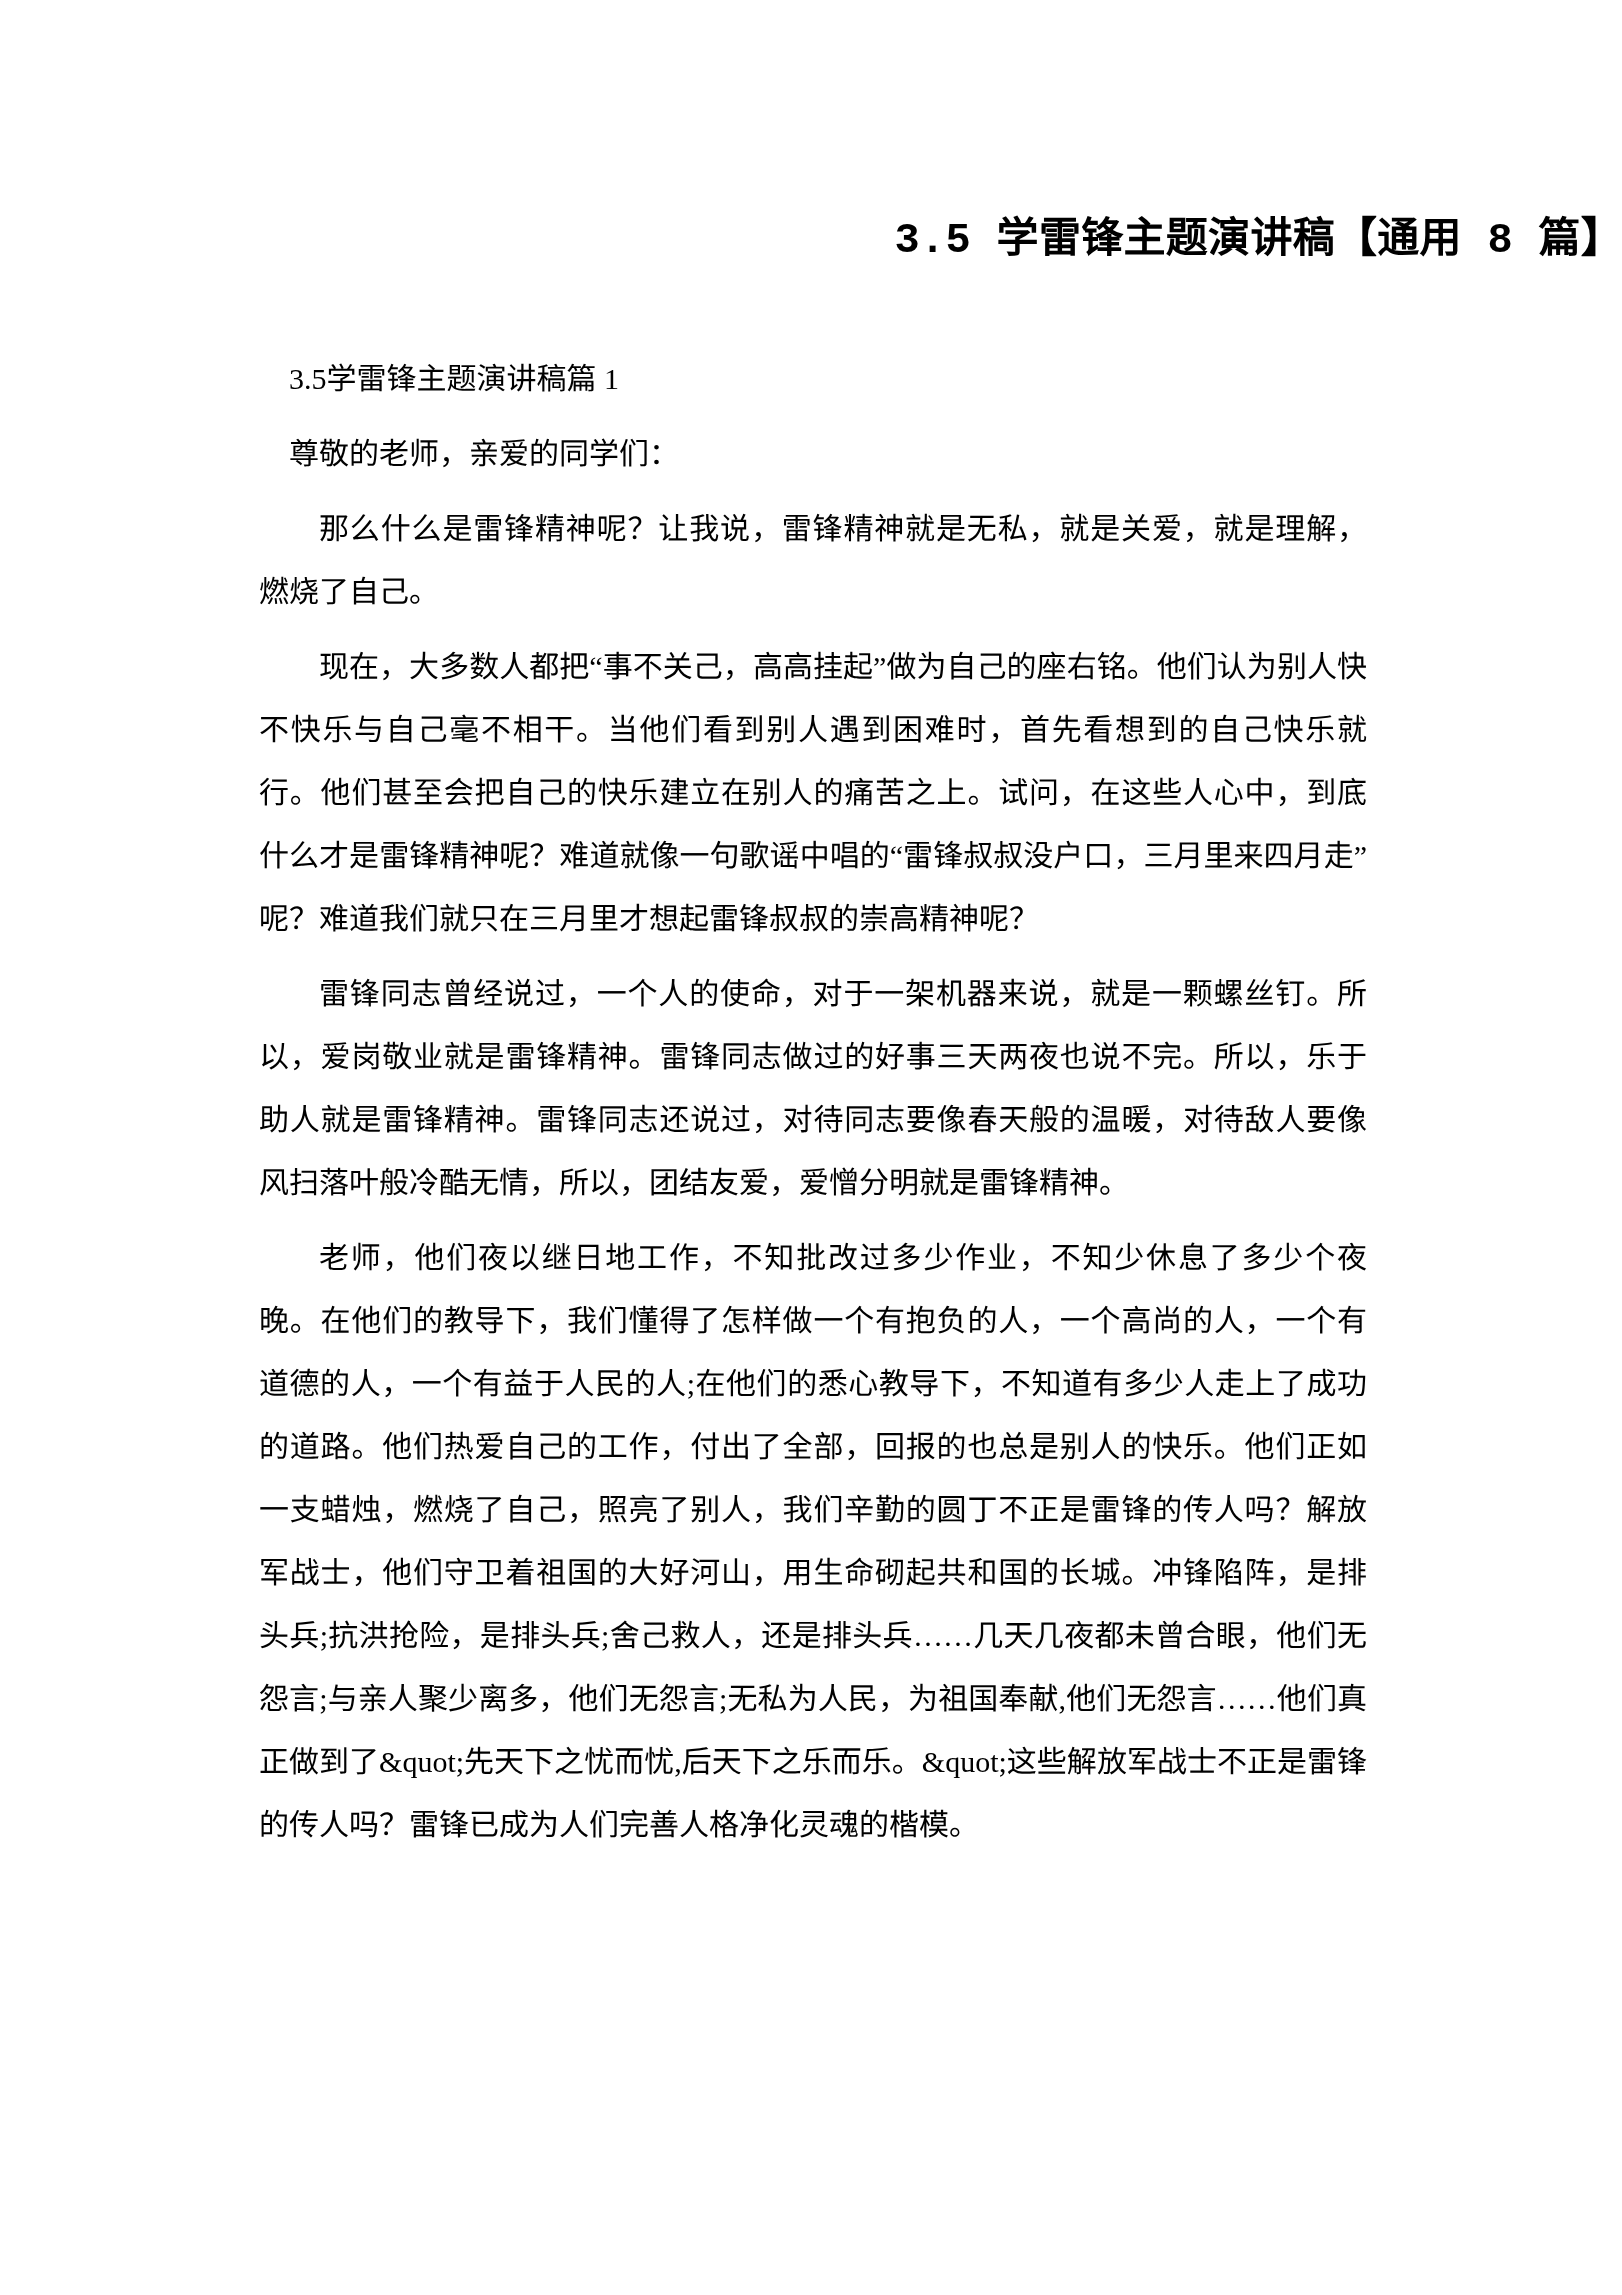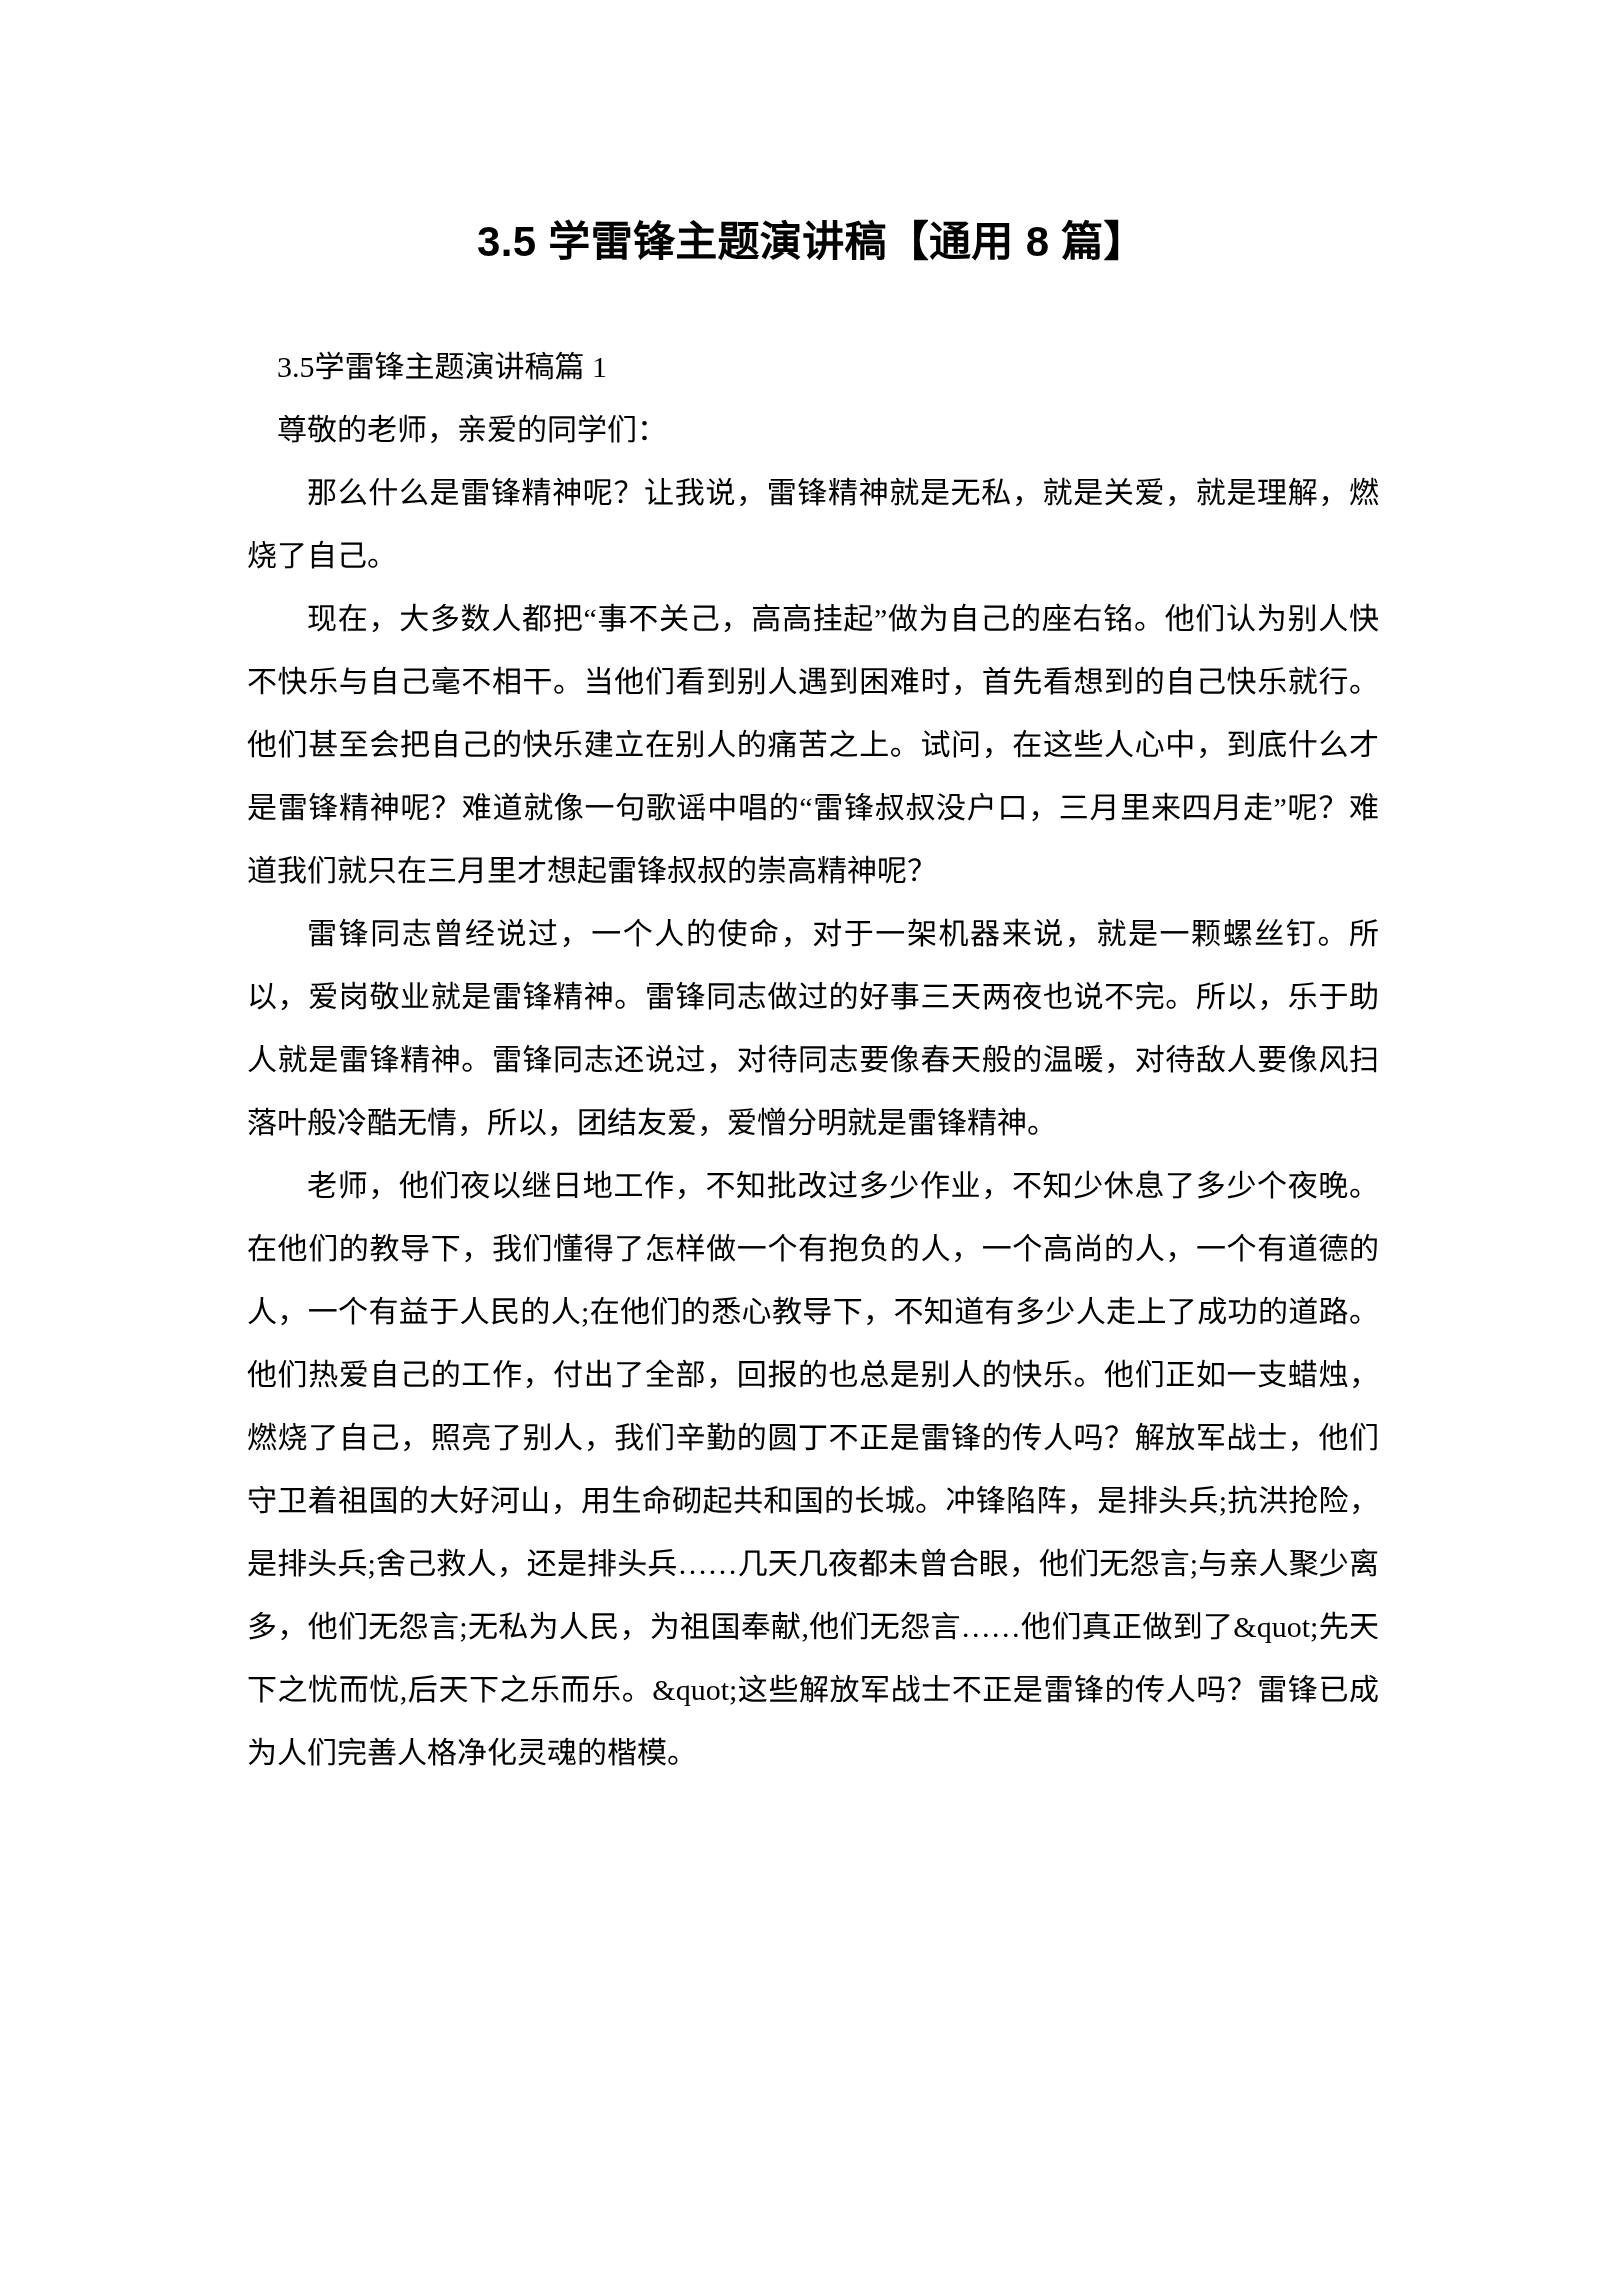--- a/index.html
+++ b/index.html
@@ -18,22 +18,22 @@
     overflow: hidden;
     box-sizing: border-box;
   }
 
   
   .doc-title {
     position: absolute;
     left: 0;
     right: 0;
     top: 186px;
-    text-align: center;
-    font-family: Liberation Sans, sans-serif;
+    text-align: right;
+    font-family: Liberation Mono, monospace;
     font-weight: 700;
     font-size: 42px;
     line-height: 55px;
     color: #000000;
     letter-spacing: 0.3px;
     white-space: nowrap;
   }
 
   
   .body-col {
@@ -45,21 +45,21 @@
     font-size: 30px;
     line-height: 63px;
     color: #000000;
     text-align: justify;
     text-justify: inter-character;
     -webkit-hyphens: none;
     hyphens: none;
   }
 
   .body-col p {
-    margin: 0;
+    margin: 12px;
     padding: 0;
     text-indent: 60px;
     text-align: justify;
     text-justify: inter-character;
     word-break: break-all;
     letter-spacing: 0px;
   }
 
   
   .body-col p.section-label {

